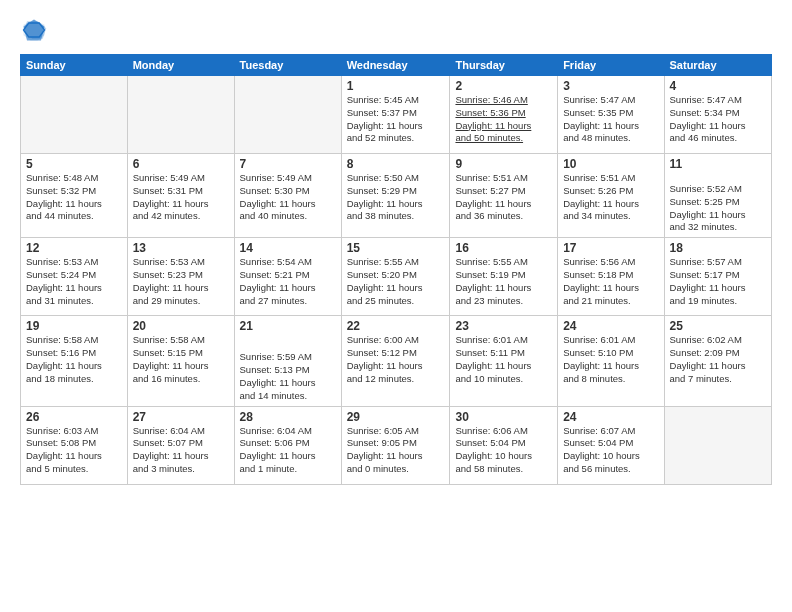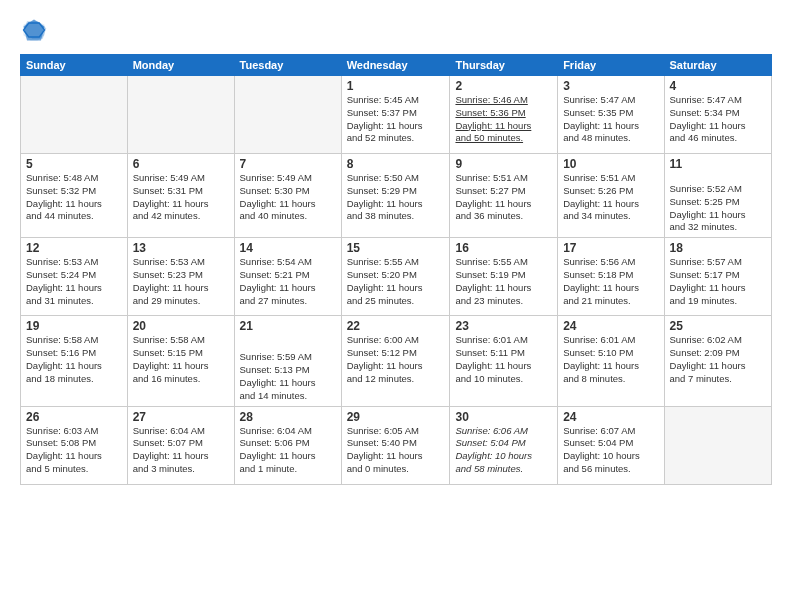--- a/index.html
+++ b/index.html
@@ -335,27 +335,27 @@
           <td>
             <span class="day-num">28</span>
             <div class="day-info" style="white-space: pre-line;">Sunrise: 6:04 AM
 Sunset: 5:06 PM
 Daylight: 11 hours
 and 1 minute.</div>
           </td>
           <td>
             <span class="day-num">29</span>
             <div class="day-info" style="white-space: pre-line;">Sunrise: 6:05 AM
-Sunset: 5:40 PM
+Sunset: 9:05 PM
 Daylight: 11 hours
 and 0 minutes.</div>
           </td>
           <td>
             <span class="day-num">30</span>
-            <div class="day-info" style="white-space: pre-line; font-style: italic;">Sunrise: 6:06 AM
+            <div class="day-info" style="white-space: pre-line;">Sunrise: 6:06 AM
 Sunset: 5:04 PM
 Daylight: 10 hours
 and 58 minutes.</div>
           </td>
           <td>
             <span class="day-num">24</span>
             <div class="day-info" style="white-space: pre-line;">Sunrise: 6:07 AM
 Sunset: 5:04 PM
 Daylight: 10 hours
 and 56 minutes.</div>

